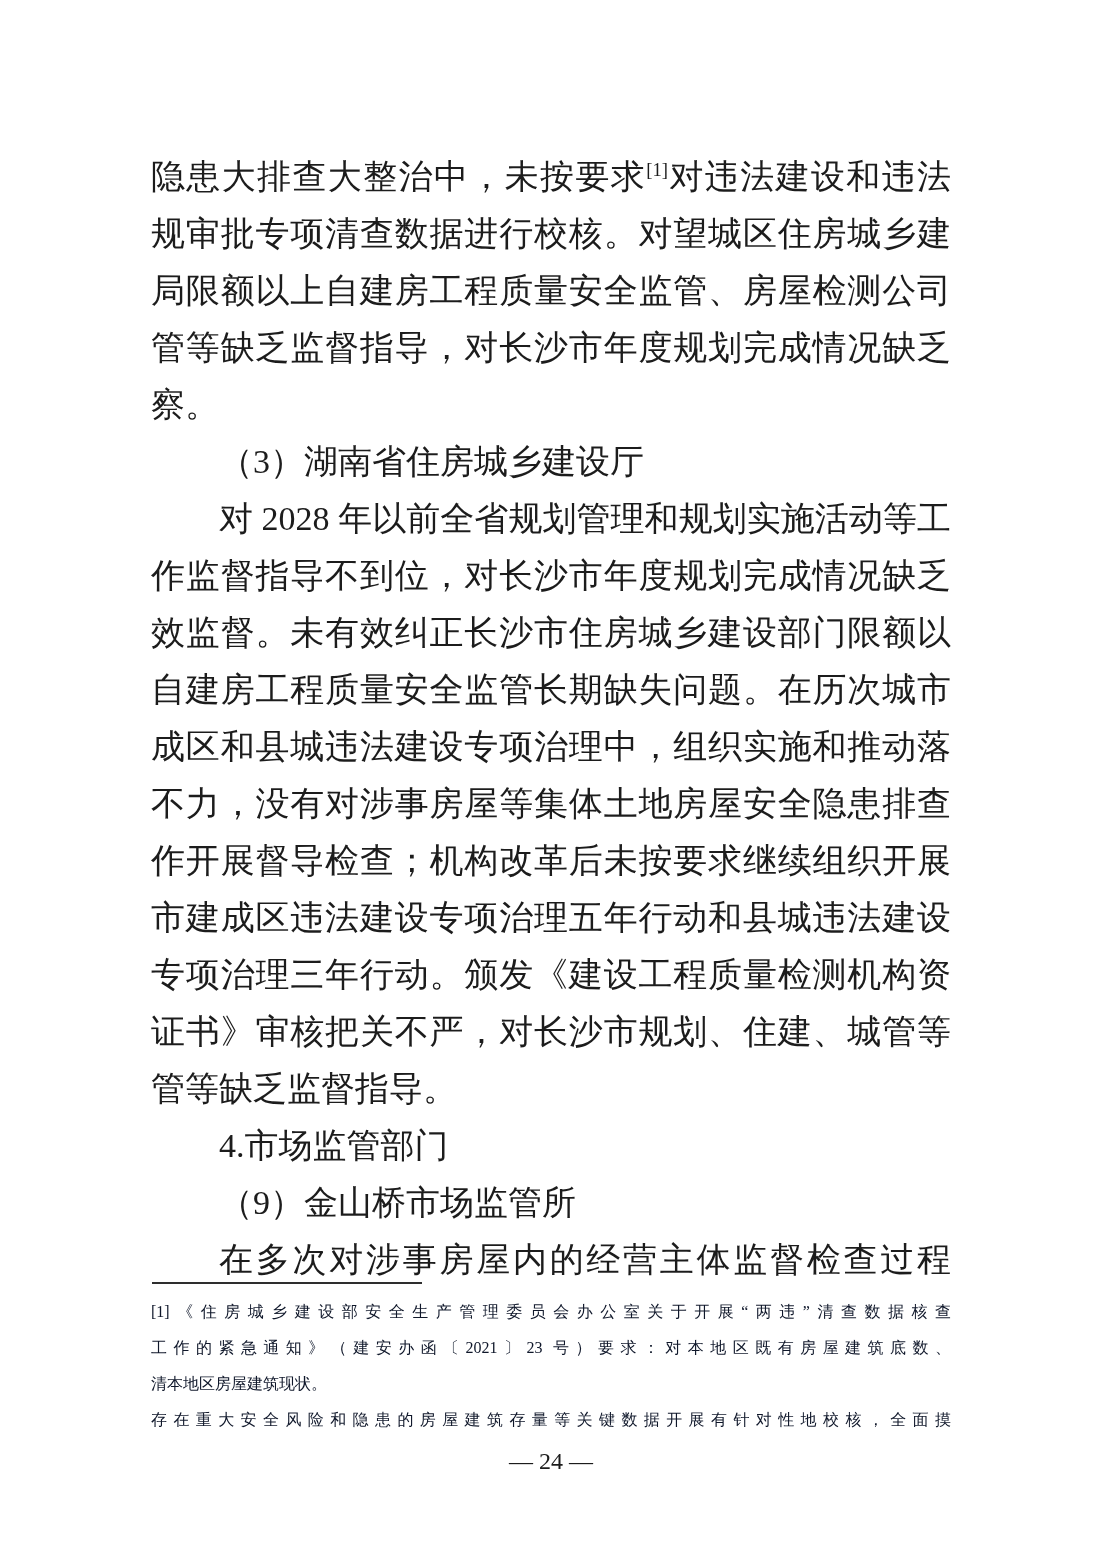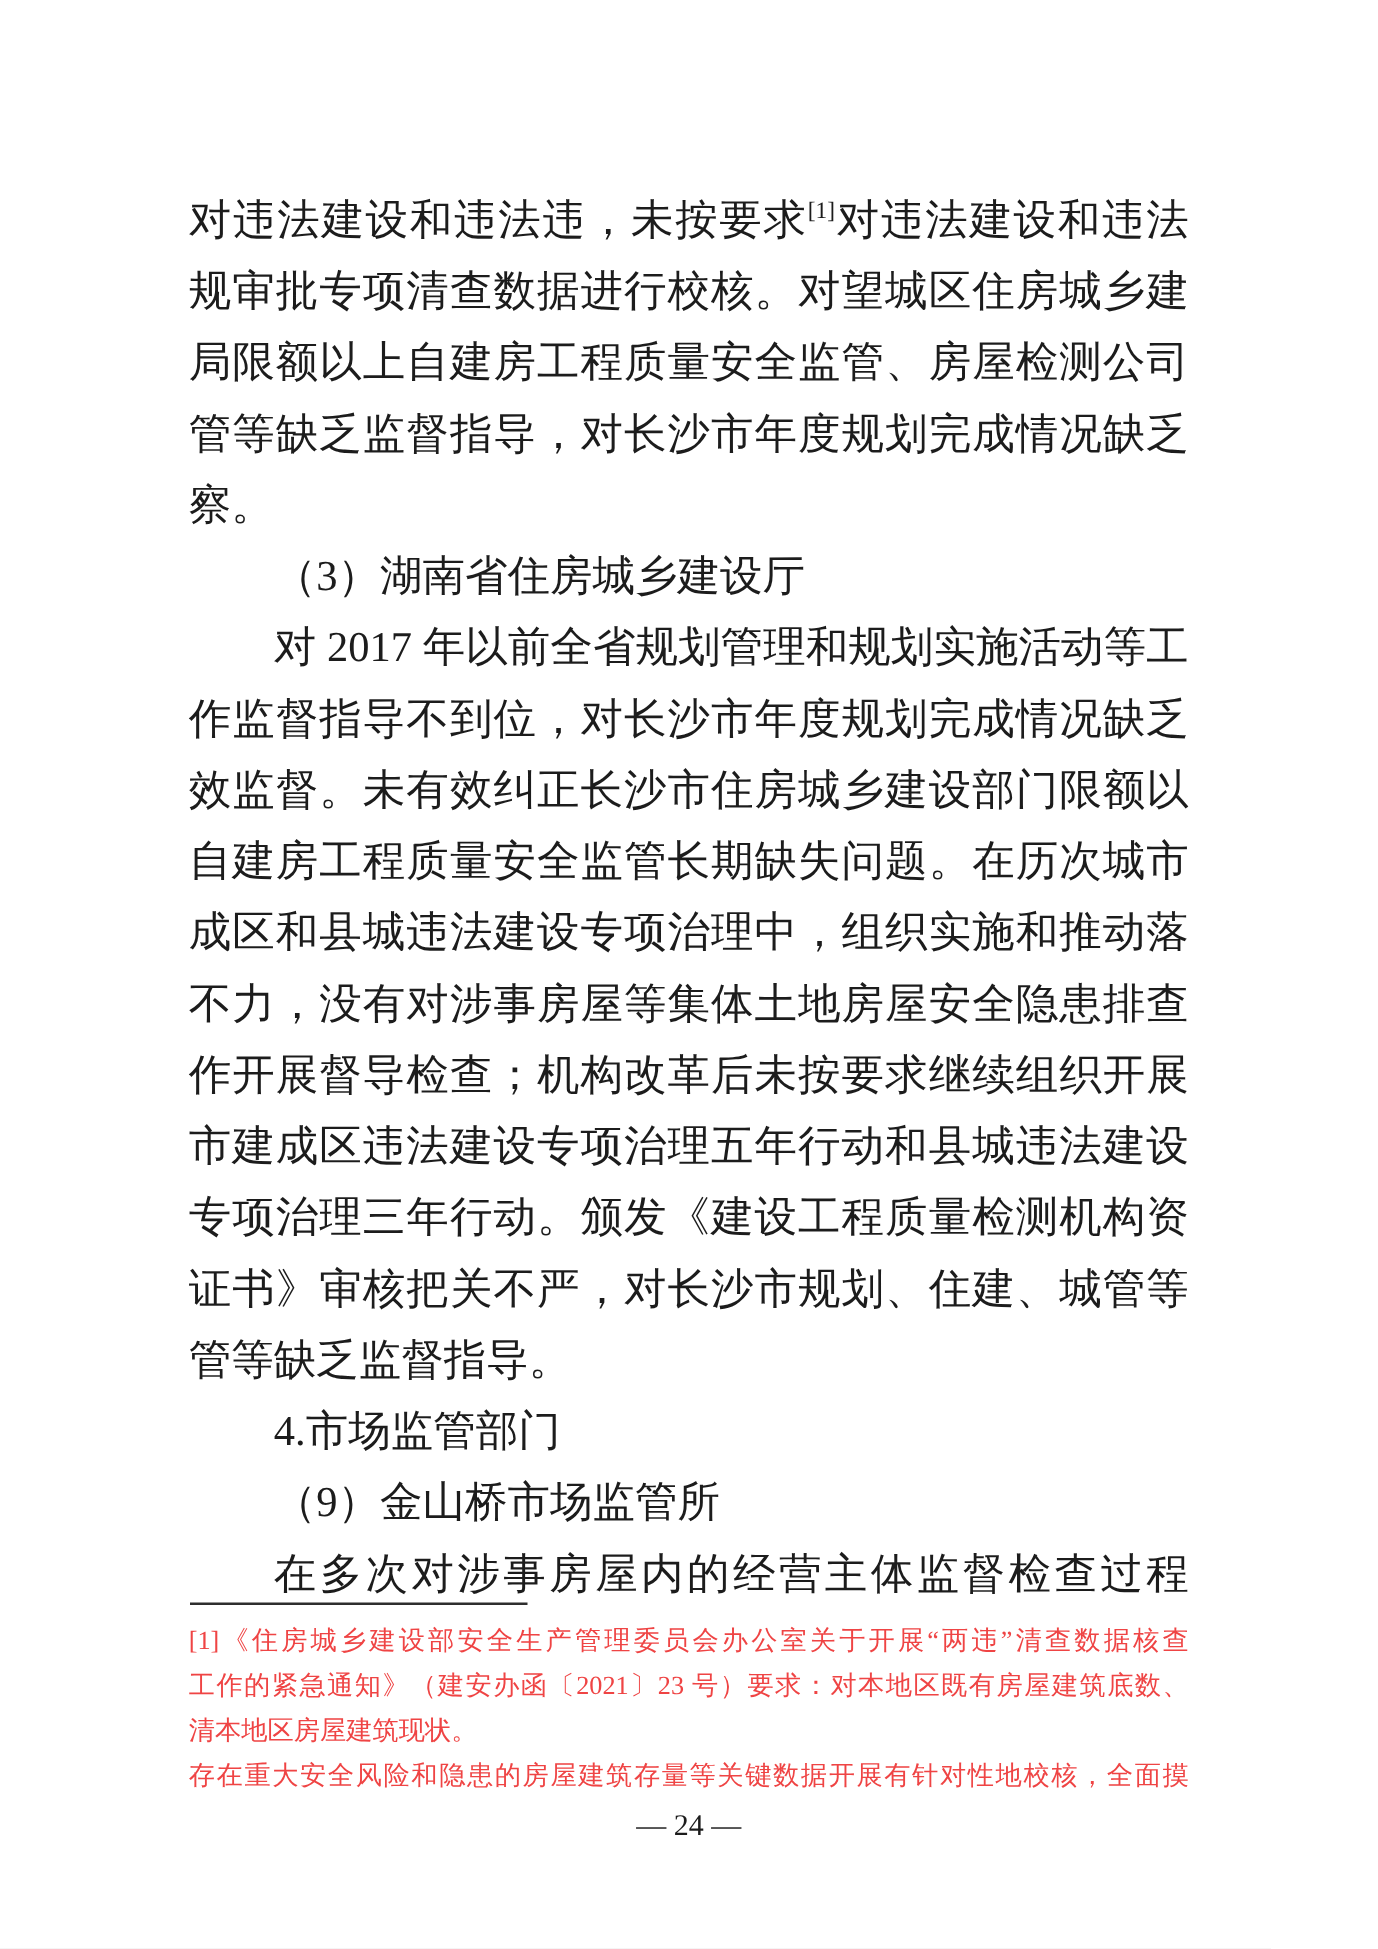--- a/index.html
+++ b/index.html
@@ -43,22 +43,22 @@
     top: 1282px;
     width: 270px;
     height: 0;
     border-top: 2px solid #2e2e2e;
   }
   .footnote {
     position: absolute;
     left: 151px;
     top: 1294px;
     width: 800px;
-    font-size: 21px;
-    color: #ef4444;
+    font-size: 16px;
+    color: #0f172a;
   }
   .fl {
     height: 36px;
     line-height: 36px;
     overflow: hidden;
     white-space: pre-wrap;
   }
   .footer {
     position: absolute;
     left: 0;
@@ -69,27 +69,27 @@
     line-height: 30px;
     color: #1c1c1c;
   }
 </style>
 </head>
 <body>
 
 <div class="page">
 
   <div class="body-text">
-    <div class="bl j"><span>对违法建设和违法违，未按要求</span><sup class="fnref-sup">[1]</sup><span>对违法建设和违法违</span></div>
+    <div class="bl j"><span>隐患大排查大整治中，未按要求</span><sup class="fnref-sup">[1]</sup><span>对违法建设和违法违</span></div>
     <div class="bl j">规审批专项清查数据进行校核。对望城区住房城乡建设</div>
     <div class="bl j">局限额以上自建房工程质量安全监管、房屋检测公司监</div>
     <div class="bl j">管等缺乏监督指导，对长沙市年度规划完成情况缺乏有</div>
     <div class="bl">察。</div>
     <div class="bl ind">（3）湖南省住房城乡建设厅</div>
-    <div class="bl j ind">对 2017 年以前全省规划管理和规划实施活动等工</div>
+    <div class="bl j ind">对 2028 年以前全省规划管理和规划实施活动等工</div>
     <div class="bl j">作监督指导不到位，对长沙市年度规划完成情况缺乏有</div>
     <div class="bl j">效监督。未有效纠正长沙市住房城乡建设部门限额以上</div>
     <div class="bl j">自建房工程质量安全监管长期缺失问题。在历次城市建</div>
     <div class="bl j">成区和县城违法建设专项治理中，组织实施和推动落实</div>
     <div class="bl j">不力，没有对涉事房屋等集体土地房屋安全隐患排查工</div>
     <div class="bl j">作开展督导检查；机构改革后未按要求继续组织开展城</div>
     <div class="bl j">市建成区违法建设专项治理五年行动和县城违法建设</div>
     <div class="bl j">专项治理三年行动。颁发《建设工程质量检测机构资质</div>
     <div class="bl j">证书》审核把关不严，对长沙市规划、住建、城管等部</div>
     <div class="bl">管等缺乏监督指导。</div>

